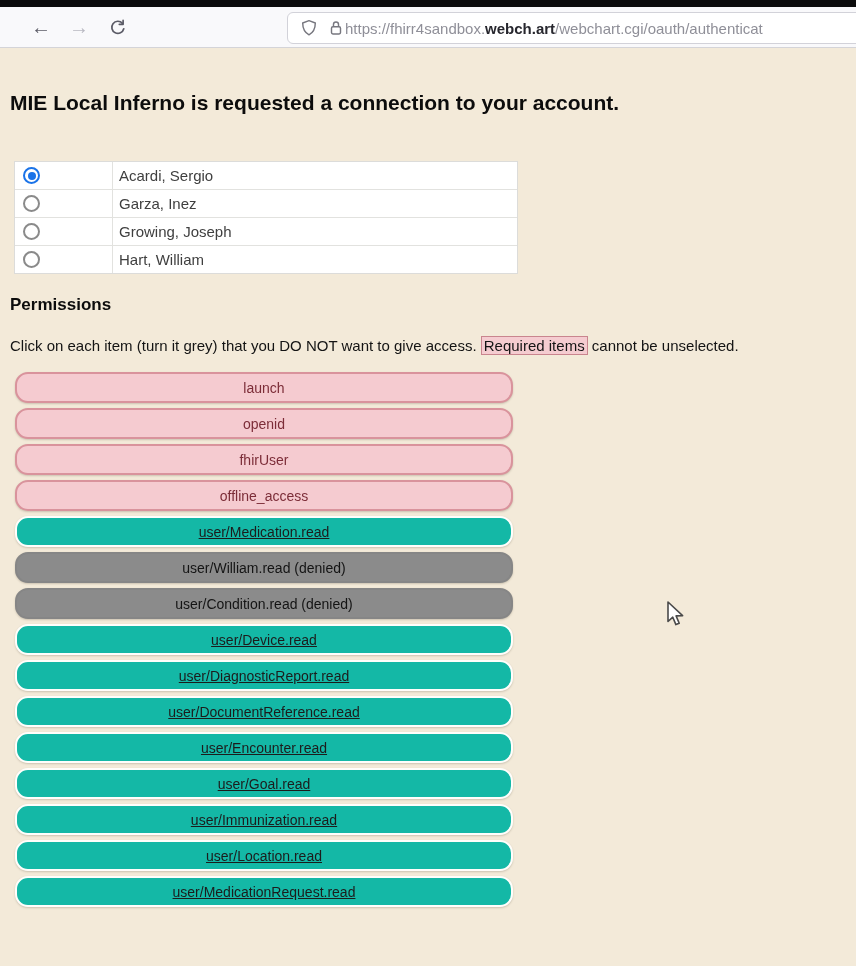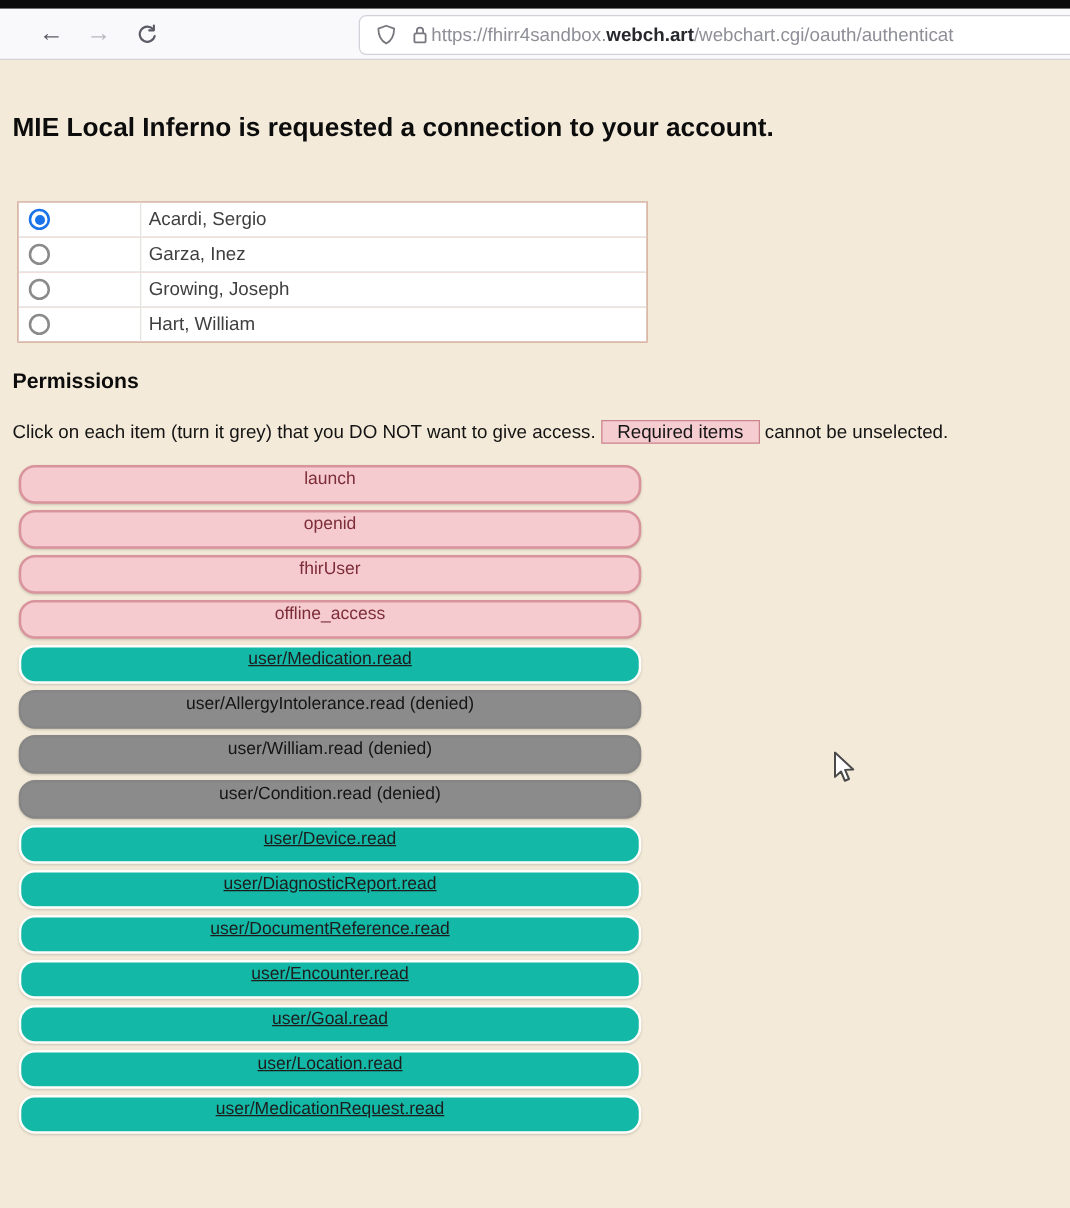--- a/index.html
+++ b/index.html
@@ -27,21 +27,21 @@
     display:flex;align-items:center;overflow:hidden;
   }
   .urlbar .icon{margin-left:12px;display:flex;align-items:center;}
   .url-text{font-size:15px;color:#8f8f98;white-space:nowrap;}
   .url-text .bold{color:#27272e;font-weight:bold;}
   
   .page-heading{
     margin:42px 10px 0 10px;font-size:21px;line-height:26px;font-weight:bold;color:#0c0c0c;
   }
   .patient-table{
-    margin:45px 0 0 14px;width:504px;background:#c2410c;
+    margin:45px 0 0 14px;width:504px;background:#0c4a6e;
     border:1px solid #dcdcda;box-sizing:border-box;
   }
   .prow{display:flex;height:27px;border-bottom:1px solid #e2e2df;background:#fff;}
   .prow:last-of-type{border-bottom:none;}
   .radio-cell{
     width:98px;box-sizing:border-box;border-right:1px solid #e2e2df;
     display:flex;align-items:center;padding-left:8px;
   }
   .radio{
     width:13px;height:13px;border:2px solid #8a8a8a;border-radius:50%;
@@ -52,27 +52,27 @@
     content:"";position:absolute;left:2.5px;top:2.5px;width:8px;height:8px;
     background:#1a73e8;border-radius:50%;
   }
   .name-cell{
     display:flex;align-items:center;padding-left:6px;
     font-size:15px;color:#3f3f3f;
   }
   .perm-title{margin:21px 0 10px 10px;font-size:17px;font-weight:bold;color:#0c0c0c;line-height:20px;}
   .instructions{margin:22px 0 0 10px;font-size:15px;color:#141414;line-height:18px;}
   .req-highlight{
-    background:#f5ccd0;border:1px solid #c9858e;padding:0 12px;
+    background:#f5ccd0;border:1px solid #c9858e;padding:0 2px;
   }
   
   .pills{margin:17px 0 0 15px;width:498px;}
   .pill{
     box-sizing:border-box;height:31px;margin-bottom:5px;border-radius:13px;
-    display:flex;justify-content:center;
+    display:flex;align-items:center;justify-content:center;
     font-size:14px;cursor:pointer;
     box-shadow:0 1px 2px rgba(90,80,60,0.25);
   }
   .pill.required{background:#f5cbd0;border:2px solid #d9939c;color:#7c2d38;}
   .pill.granted{background:#14b8a6;border:2px solid #fffefb;color:#1c1c1c;text-decoration:underline;}
   .pill.denied{background:#8b8b8b;border:2px solid #868686;color:#141414;}
   
   .cursor{position:absolute;left:666px;top:601px;pointer-events:none;}
 </style>
 </head>
@@ -148,23 +148,20 @@
     <div class="pill required">
       <span>fhirUser</span>
     </div>
     <div class="pill required">
       <span>offline_access</span>
     </div>
     <div class="pill granted">
       <span>user/Medication.read</span>
     </div>
     <div class="pill denied">
-      <span>user/AllergyIntolerance.read (denied)</span>
-    </div>
-    <div class="pill denied">
       <span>user/William.read (denied)</span>
     </div>
     <div class="pill denied">
       <span>user/Condition.read (denied)</span>
     </div>
     <div class="pill granted">
       <span>user/Device.read</span>
     </div>
     <div class="pill granted">
       <span>user/DiagnosticReport.read</span>
@@ -172,20 +169,23 @@
     <div class="pill granted">
       <span>user/DocumentReference.read</span>
     </div>
     <div class="pill granted">
       <span>user/Encounter.read</span>
     </div>
     <div class="pill granted">
       <span>user/Goal.read</span>
     </div>
     <div class="pill granted">
+      <span>user/Immunization.read</span>
+    </div>
+    <div class="pill granted">
       <span>user/Location.read</span>
     </div>
     <div class="pill granted">
       <span>user/MedicationRequest.read</span>
     </div>
 </div>
 
 <div class="cursor">
   <svg width="22" height="28" viewBox="0 0 22 28">
     <path d="M2 1 L2 20.5 L6.8 16.2 L9.9 23.6 L13.2 22.2 L10.1 14.9 L16.6 14.6 Z" fill="#ffffff" stroke="#4a4a4a" stroke-width="1.6" stroke-linejoin="round"></path>

